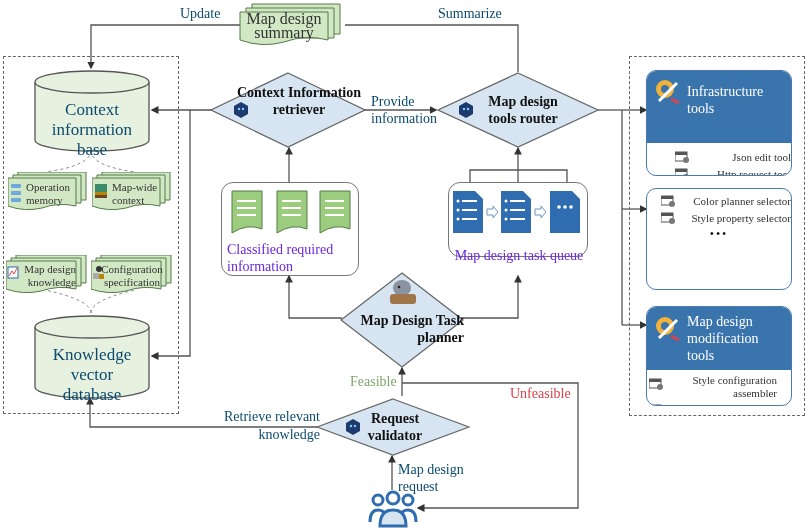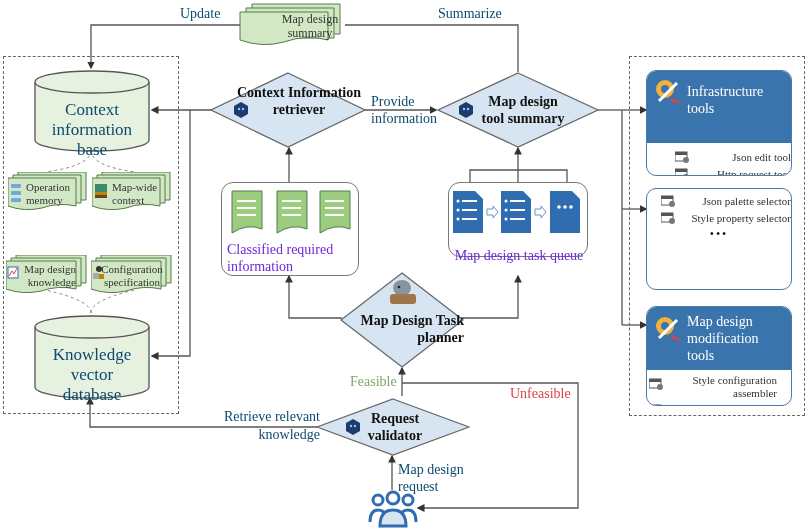--- a/index.html
+++ b/index.html
@@ -72,21 +72,21 @@
   <path d="M91,313 Q91,300 45,290" fill="none" stroke="#888" stroke-dasharray="3,3"></path>
   <path d="M91,313 Q91,300 135,290" fill="none" stroke="#888" stroke-dasharray="3,3"></path>
 </svg>
 
 <div class="doc" style="left:236px;top:2px;width:110px;height:44px;">
   <svg width="110" height="44" style="position:absolute;left:0;top:0">
     <path d="M16,2 H104 V32 H16 Z" fill="#d2e8c4" stroke="#557a4a"></path>
     <path d="M10,6 H98 V36 H10 Z" fill="#d2e8c4" stroke="#557a4a"></path>
     <path d="M4,10 H92 V38 Q70,32 48,40 Q26,46 4,38 Z" fill="#d2e8c4" stroke="#557a4a"></path>
   </svg>
-  <div class="txt" style="left:4px;width:88px;top:10px;text-align:center;font-size:12px;line-height:14px;margin-left:26px;">Map design summary</div>
+  <div class="txt" style="left:4px;width:88px;top:10px;text-align:center;font-size:16px;line-height:14px;">Map design summary</div>
 </div>
 <div class="lbl" style="left:180px;top:6px;">Update</div>
 <div class="lbl" style="left:438px;top:6px;">Summarize</div>
 
 <div class="dashed-box" style="left:3px;top:56px;width:176px;height:358px;"></div>
 
 <div class="cyl" style="left:34px;top:70px;width:116px;height:82px;">
   <svg width="116" height="82" style="position:absolute;left:0;top:0">
     <path d="M1,12 V70 A57,11 0 0 0 115,70 V12" fill="#e7f1e0" stroke="#555" stroke-width="1.3"></path>
     <ellipse cx="58" cy="12" rx="57" ry="11" fill="#e7f1e0" stroke="#555" stroke-width="1.3"></ellipse>
@@ -169,21 +169,21 @@
 
 <div class="diamond" style="left:437px;top:72px;width:162px;height:76px;">
   <svg width="162" height="76" style="position:absolute;left:0;top:0">
     <polygon points="81,1 161,38 81,75 1,38" fill="#d6e5f1" stroke="#666" stroke-width="1.3"></polygon>
     <g transform="translate(22,30)">
         <polygon points="7,0 14,4 14,12 7,16 0,12 0,4" fill="#1f3a6e"></polygon>
         <circle cx="5" cy="7" r="1.2" fill="#7fd3ff"></circle>
         <circle cx="9" cy="7" r="1.2" fill="#7fd3ff"></circle>
       </g>
   </svg>
-  <div class="txt" style="top:21px;padding-left:44px;padding-right:34px;">Map design tool summary</div>
+  <div class="txt" style="top:21px;padding-left:44px;padding-right:34px;">Map design tools router</div>
 </div>
 
 <div class="rbox" style="left:221px;top:182px;width:138px;height:94px;">
   <svg width="136" height="50" style="position:absolute;left:0;top:6px">
     <g>
         <path d="M10,2 H40 V40 Q25,34 10,44 Z" fill="#9ccc7e" stroke="#557a4a"></path>
         <line x1="15" y1="12" x2="34" y2="12" stroke="#fff" stroke-width="2"></line>
         <line x1="15" y1="19" x2="34" y2="19" stroke="#fff" stroke-width="2"></line>
         <line x1="15" y1="26" x2="34" y2="26" stroke="#fff" stroke-width="2"></line>
       </g>
@@ -302,21 +302,21 @@
   </div>
   <div class="dots">•••</div>
 </div>
 
 <div class="tool" style="left:646px;top:188px;width:146px;height:102px;">
   <div style="padding:2px 0 0 14px;">
     <div class="item"><svg class="ico" width="14" height="12">
           <rect x="0" y="1" width="12" height="9" fill="#fff" stroke="#555"></rect>
           <rect x="0" y="1" width="12" height="3" fill="#555"></rect>
           <circle cx="11" cy="9" r="3" fill="#777"></circle>
-        </svg><span>Json palette selector</span></div>
+        </svg><span>Color planner selector</span></div>
     <div class="item"><svg class="ico" width="14" height="12">
           <rect x="0" y="1" width="12" height="9" fill="#fff" stroke="#555"></rect>
           <rect x="0" y="1" width="12" height="3" fill="#555"></rect>
           <circle cx="11" cy="9" r="3" fill="#777"></circle>
         </svg><span>Style property selector</span></div>
   </div>
   <div class="dots">•••</div>
 </div>
 
 <div class="tool" style="left:646px;top:306px;width:146px;height:100px;">

